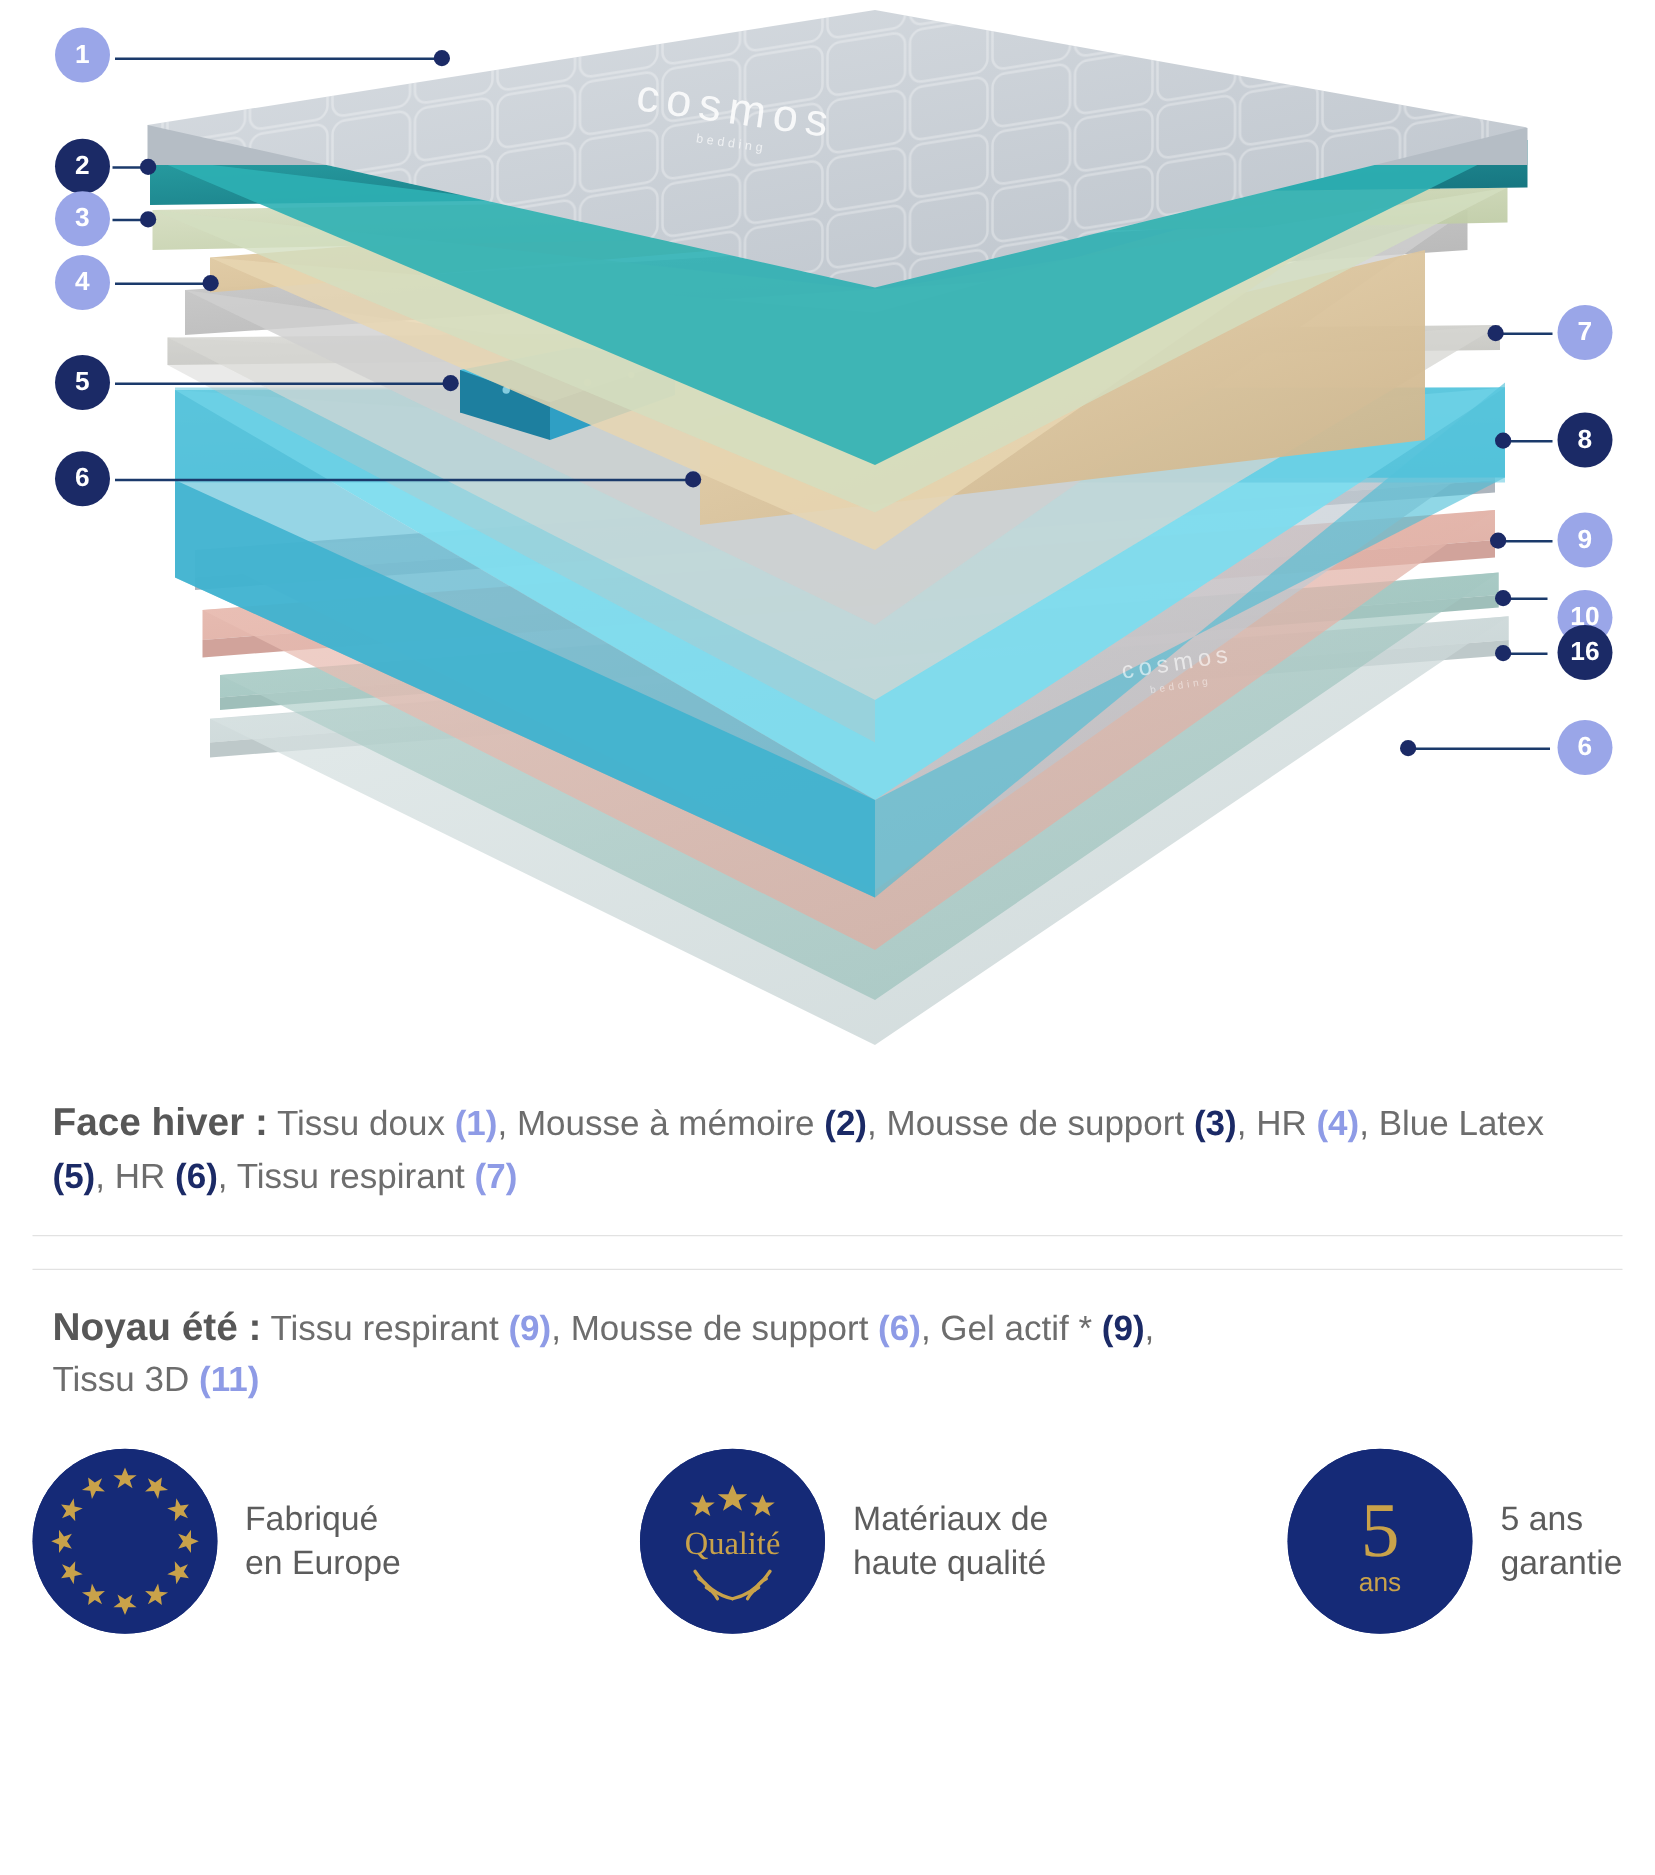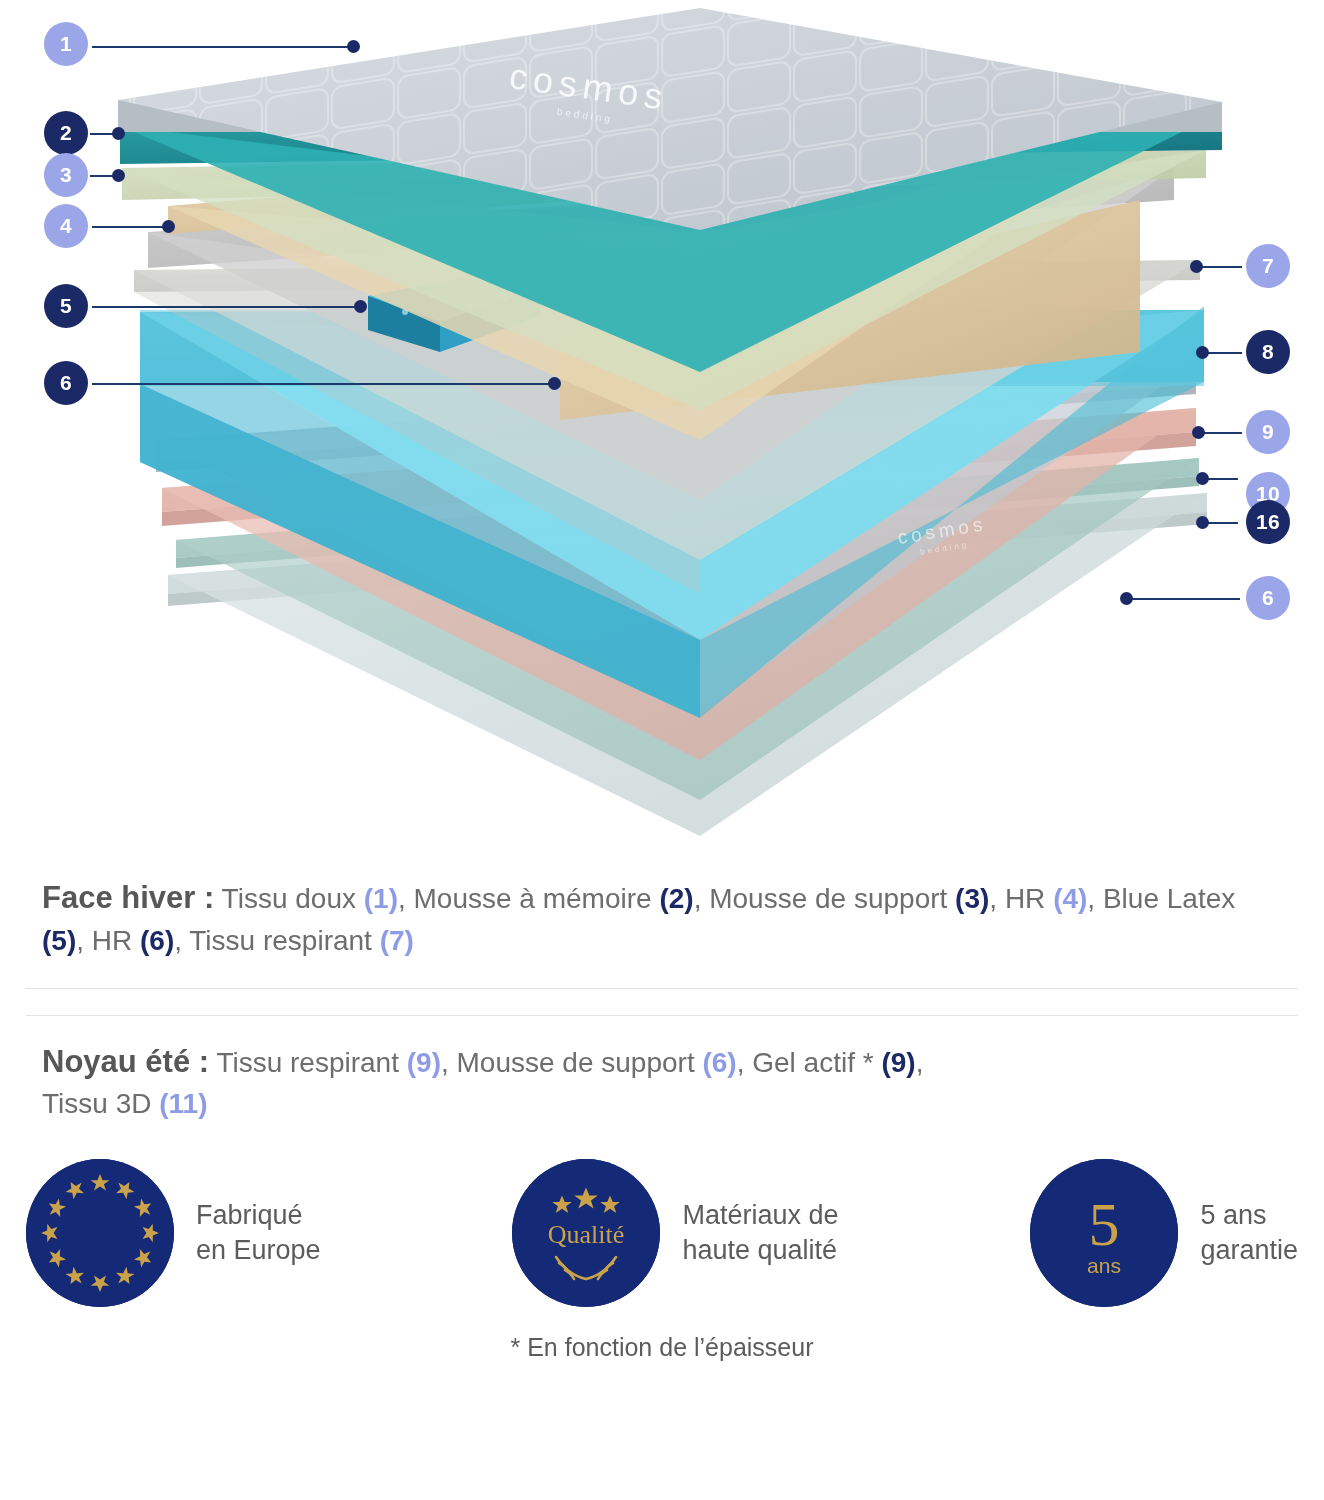--- a/index.html
+++ b/index.html
@@ -401,15 +401,14 @@
           <circle cx="74" cy="74" r="74" fill="#152a77"></circle>
           <text x="74" y="86" text-anchor="middle" fill="#c9a24a" font-family="Liberation Serif, serif" font-size="62">5</text>
           <text x="74" y="114" text-anchor="middle" fill="#c9a24a" font-family="Liberation Sans, sans-serif" font-size="21">ans</text>
         </svg>
       </div>
       <div class="badge-label">5 ans
 garantie</div>
     </div>
   </div>
 
-  <div class="footnote">* En fonction de l’épaisseur</div>
 
 </div>
 
 </body></html>

